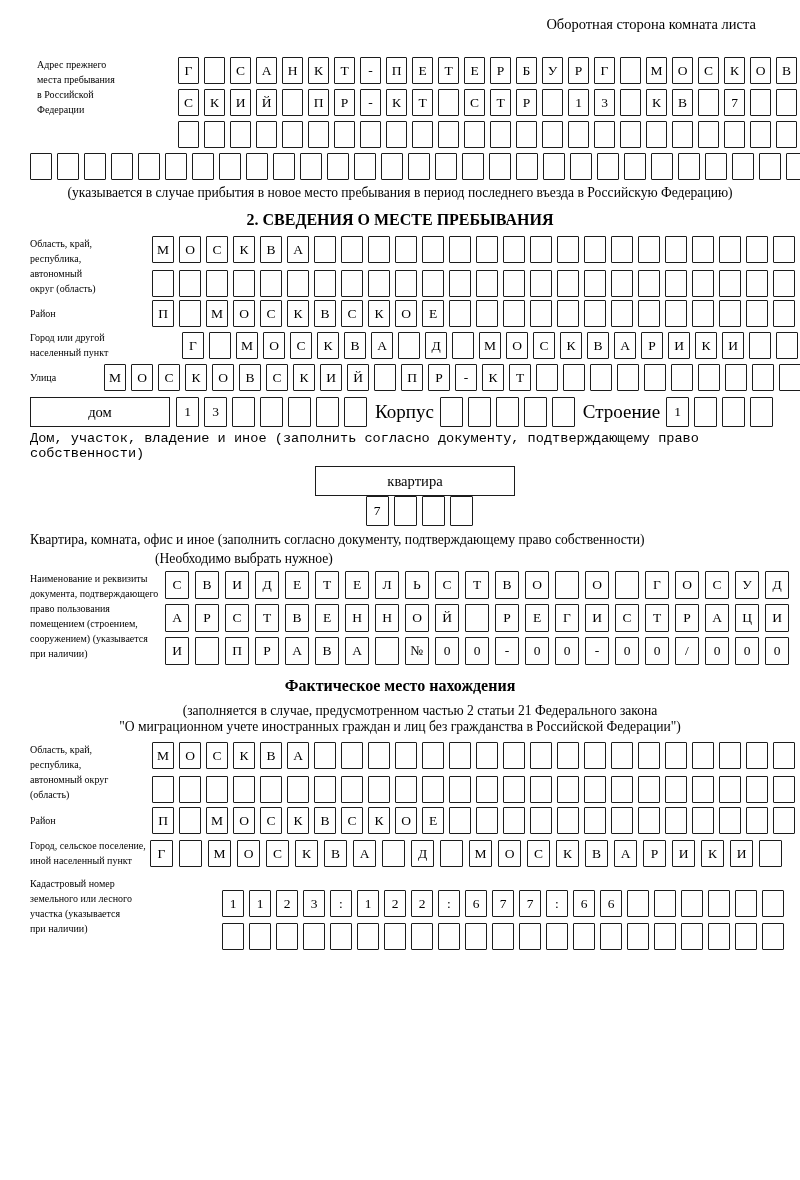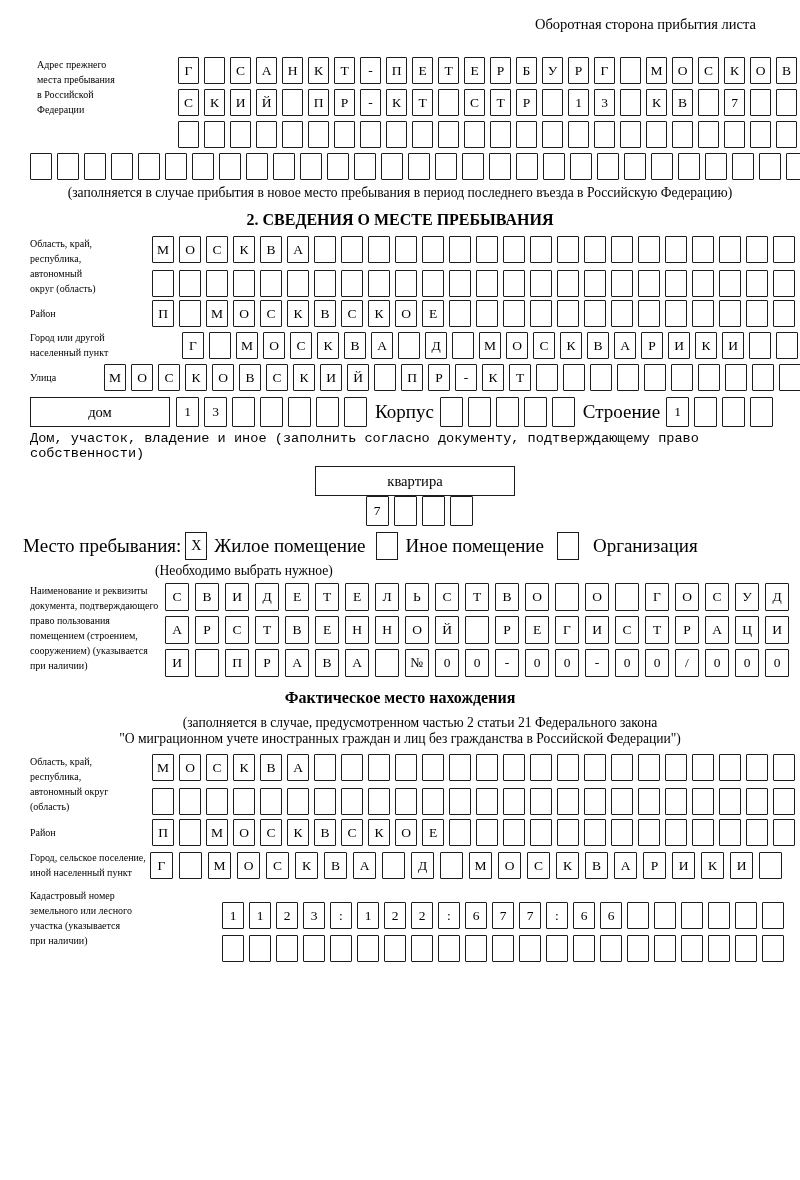--- a/index.html
+++ b/index.html
@@ -36,21 +36,21 @@
     flex:none;width:20px;height:26px;border:1.7px solid #1c1c1c;text-align:center;
     line-height:26px;font-size:14px;background:#fff;
   }
   .opt-label{font-size:19px;}
 </style>
 </head>
 <body>
 
 <div class="page">
 
-  <div class="header-note">Оборотная сторона прибытия листа</div>
+  <div class="header-note">Оборотная сторона комната листа</div>
 
   <div class="flexrow" style="margin:24px 0 0 37px;">
     <div class="lbl" style="width:141px;">Адрес прежнего
 места пребывания
 в Российской
 Федерации</div>
     <div class="cellcol" style="gap:5px;">
       <div class="cellrow g5">
           <span class="cell">Г</span>
           <span class="cell"></span>
@@ -155,21 +155,21 @@
       <span class="cell"></span>
       <span class="cell"></span>
       <span class="cell"></span>
       <span class="cell"></span>
       <span class="cell"></span>
       <span class="cell"></span>
       <span class="cell"></span>
       <span class="cell"></span>
       <span class="cell"></span>
     </div>
-  <div class="caption center" style="margin-top:5px;">(заполняется в случае прибытия в новое место пребывания в период последнего въезда в Российскую Федерацию)</div>
+  <div class="caption center" style="margin-top:5px;">(указывается в случае прибытия в новое место пребывания в период последнего въезда в Российскую Федерацию)</div>
 
   <div class="sect-title">2. СВЕДЕНИЯ О МЕСТЕ ПРЕБЫВАНИЯ</div>
 
   <div class="flexrow" style="margin:7px 0 0 30px;">
     <div class="lbl" style="width:122px;">Область, край,
 республика,
 автономный
 округ (область)</div>
     <div class="cellcol" style="gap:7px;">
       <div class="cellrow g5 w20">
@@ -350,30 +350,22 @@
 
   <div class="flexrow vcenter" style="margin:5px 0 0 30px;flex-direction:column;">
     <div class="lblbox" style="width:200px;">квартира</div>
     <div class="cellrow g5 big" style="margin-left:8px;">
         <span class="cell">7</span>
         <span class="cell"></span>
         <span class="cell"></span>
         <span class="cell"></span>
       </div>
   </div>
-
-  <div class="flexrow vcenter" style="margin:6px 0 0 23px;">
-    <div class="opt-label">Место пребывания:</div>
-    <div class="chk" style="margin-left:4px;">X</div>
-    <div class="opt-label" style="margin-left:7px;">Жилое помещение</div>
-    <div class="chk" style="margin-left:10px;"></div>
-    <div class="opt-label" style="margin-left:8px;">Иное помещение</div>
-    <div class="chk" style="margin-left:13px;"></div>
-    <div class="opt-label" style="margin-left:14px;">Организация</div>
-  </div>
+  <div class="caption" style="margin:6px 0 0 30px;">Квартира, комната, офис и иное (заполнить согласно документу, подтверждающему право собственности)</div>
+
   <div class="caption" style="margin:3px 0 0 155px;">(Необходимо выбрать нужное)</div>
 
   <div class="flexrow" style="margin:4px 0 0 30px;">
     <div class="lbl" style="width:135px;">Наименование и реквизиты
 документа, подтверждающего
 право пользования
 помещением (строением,
 сооружением) (указывается
 при наличии)</div>
     <div class="cellcol" style="gap:5px;">

